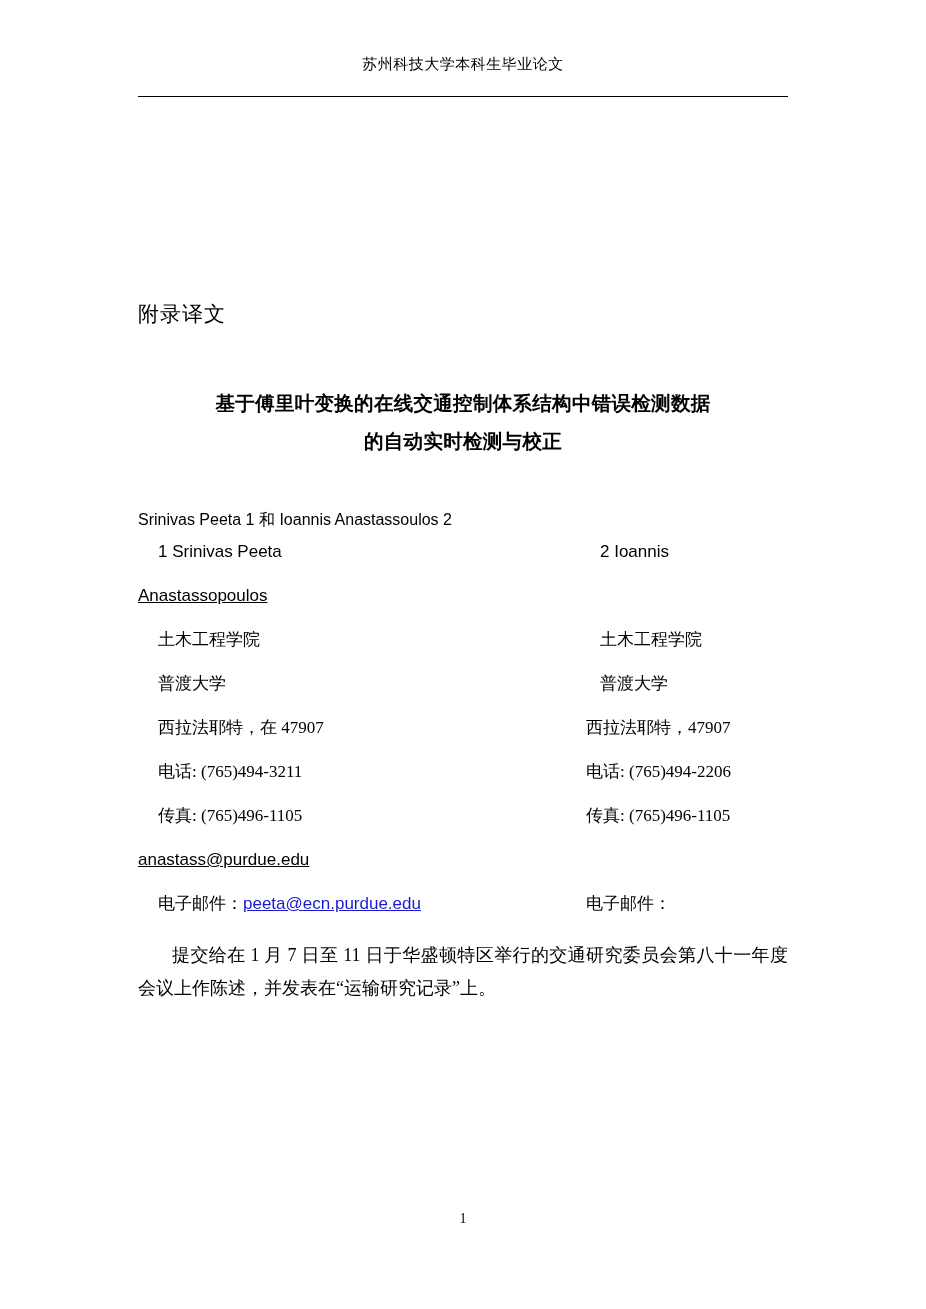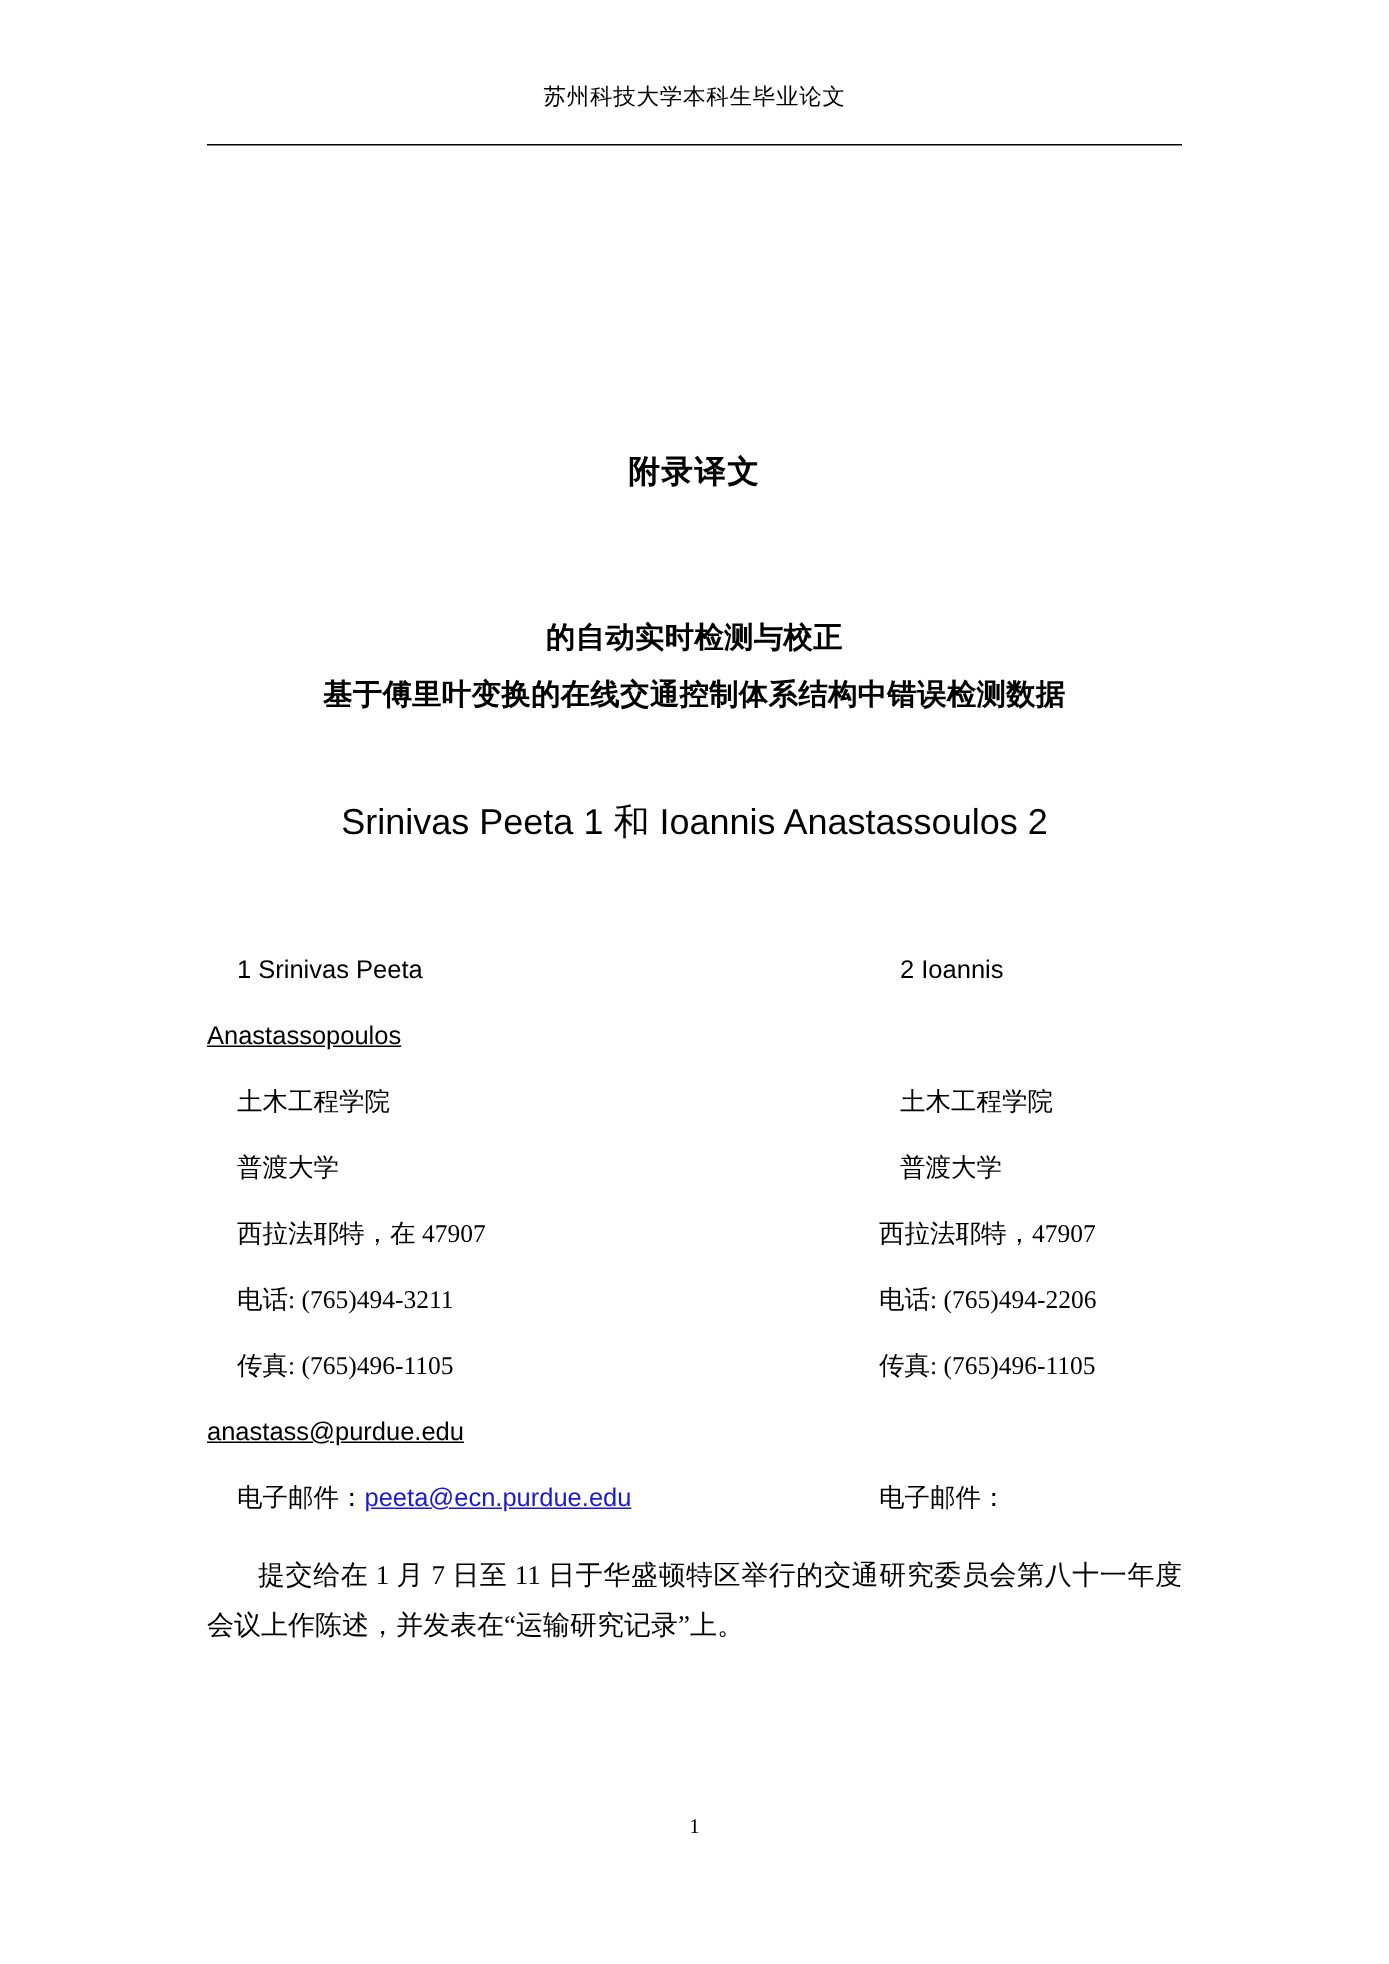--- a/index.html
+++ b/index.html
@@ -41,41 +41,39 @@
     border-top: 1.2px solid #000;
     height: 0;
   }
   .content {
     position: absolute;
     left: 138px;
     right: 138px;
     top: 300px;
   }
   .doc-title {
-    text-align: center;
-    font-weight: bold;
+    font-weight: normal;
     font-size: 21px;
     font-family: "Liberation Sans", sans-serif;
     letter-spacing: 1px;
-    margin-bottom: 78px;
+    margin-bottom: 56px;
   }
   .paper-title {
     text-align: center;
     font-weight: bold;
     font-size: 19.5px;
     font-family: "Liberation Sans", sans-serif;
     line-height: 1.95;
     letter-spacing: 0.3px;
     margin-bottom: 50px;
   }
   .authors-line {
-    text-align: center;
-    font-size: 24px;
-    font-family: "Liberation Sans", sans-serif;
-    margin-bottom: 62px;
+    text-align: left;
+    font-size: 16px;
+    font-family: "Liberation Sans", sans-serif;
   }
   .authors-line .serif-cn {
     font-family: "Liberation Serif", serif;
   }
   .affil-block {
     position: relative;
     font-size: 17px;
     font-family: "Liberation Sans", sans-serif;
     line-height: 2.52;
   }
@@ -133,22 +131,22 @@
   <div class="header-area">
     <div class="header-text">苏州科技大学本科生毕业论文</div>
     <div class="header-rule"></div>
   </div>
 
   <div class="content">
 
     <div class="doc-title">附录译文</div>
 
     <div class="paper-title">
+      <div>基于傅里叶变换的在线交通控制体系结构中错误检测数据</div>
       <div>的自动实时检测与校正</div>
-      <div>基于傅里叶变换的在线交通控制体系结构中错误检测数据</div>
     </div>
 
     <div class="authors-line"><span>Srinivas Peeta 1 </span><span class="serif-cn">和</span><span> Ioannis Anastassoulos 2</span></div>
 
     <div class="affil-block">
 
       <div class="affil-row">
         <span class="col-left">1 Srinivas Peeta</span>
         <span class="col-right indent-1">2 Ioannis</span>
       </div>

